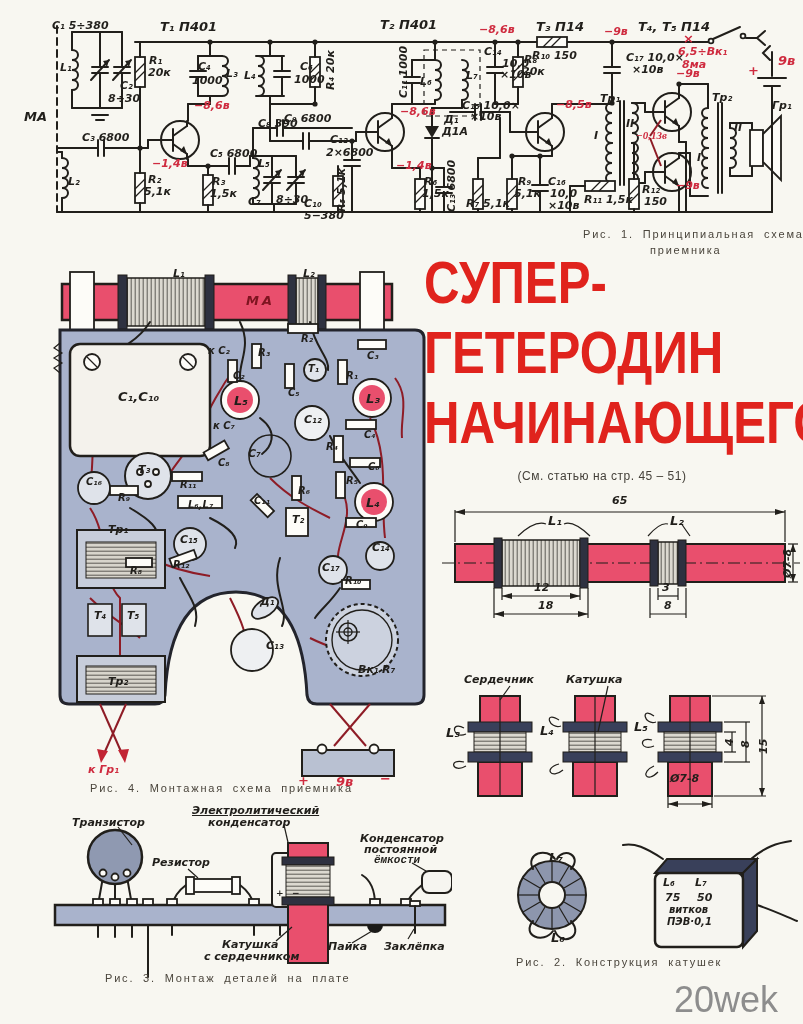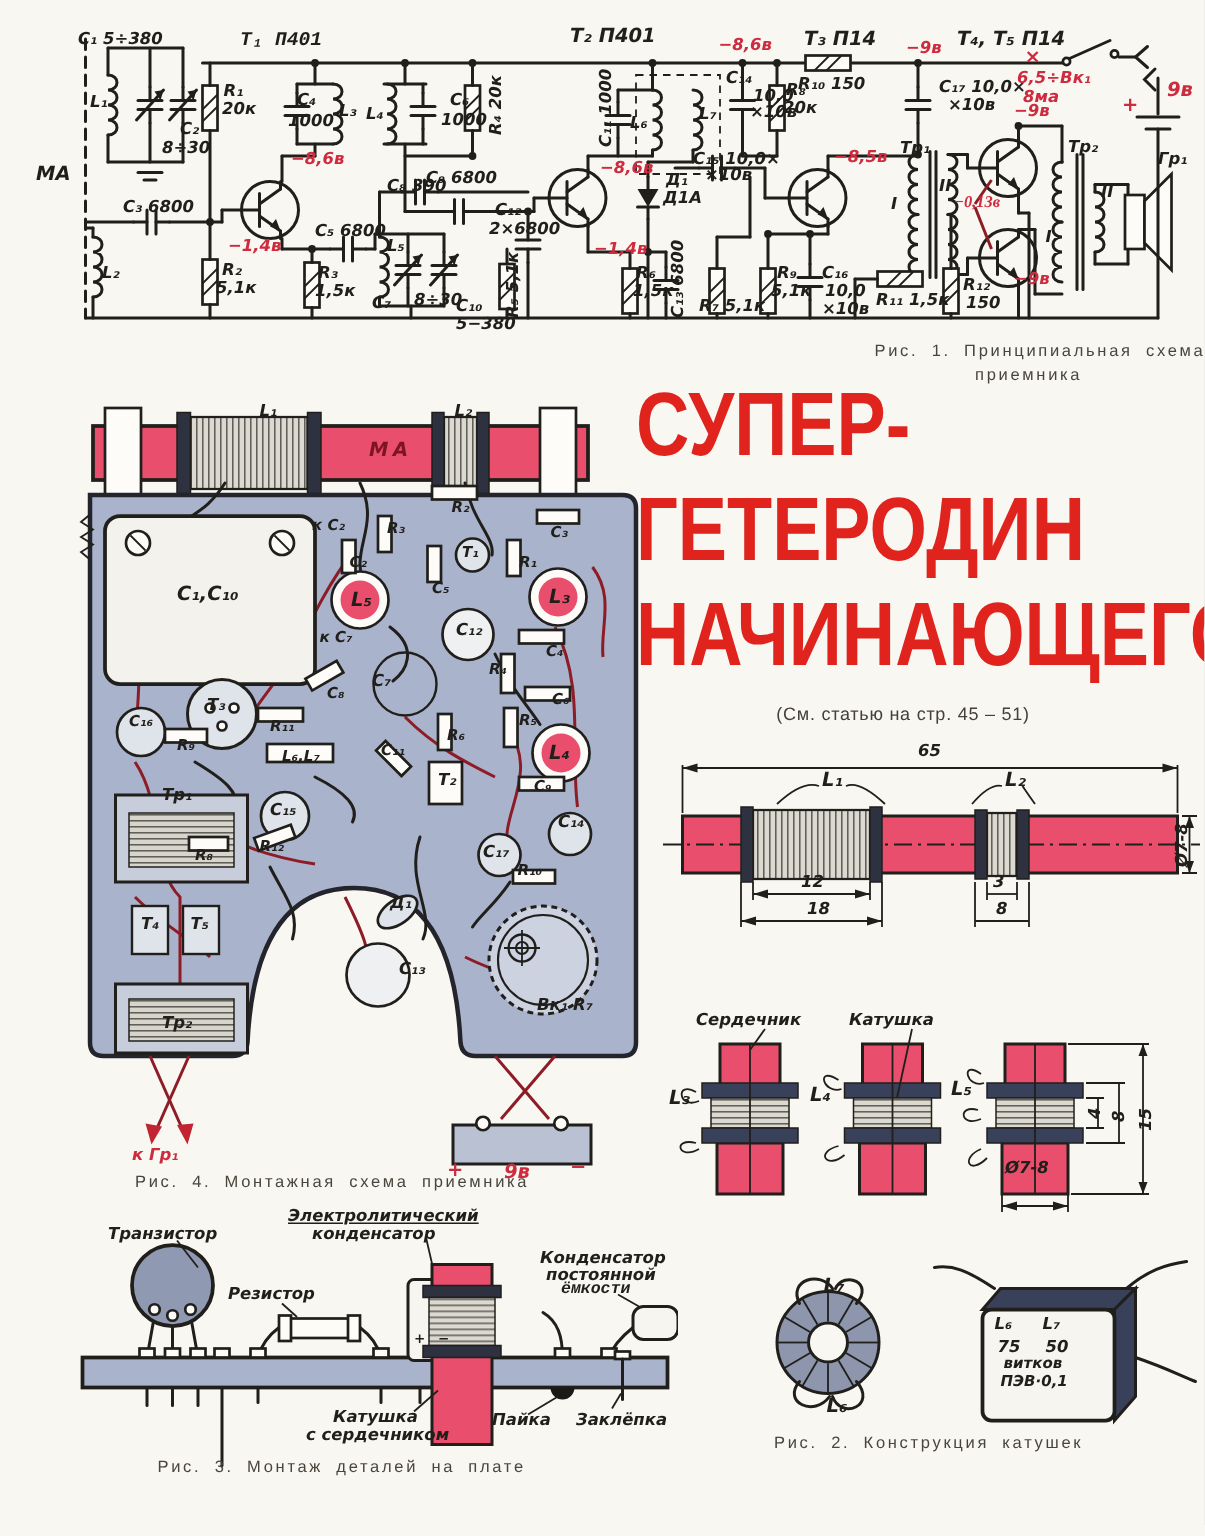--- a/index.html
+++ b/index.html
@@ -328,21 +328,21 @@
           <circle class="dot" cx="315" cy="96" r="2.6"></circle>
             <circle class="dot" cx="432" cy="160" r="2.6"></circle>
           <circle class="dot" cx="512" cy="148" r="2.6"></circle>
             <circle class="dot" cx="540" cy="148" r="2.6"></circle>
           <circle class="dot" cx="612" cy="95" r="2.6"></circle>
             <circle class="dot" cx="679" cy="76" r="2.6"></circle>
         </g>
       </g>
     </svg>
   <span class="lbl" style="left: 52px; top: 12px;">C₁ 5÷380</span>
-      <span class="lbl big" style="left: 160px; top: 12px; font-family: Liberation Mono, monospace;">Т₁ П401</span>
+      <span class="lbl big" style="left: 160px; top: 12px;">Т₁ П401</span>
       <span class="lbl big" style="left: 380px; top: 10px;">Т₂ П401</span>
       <span class="lbl red" style="left: 479px; top: 16px;">−8,6в</span>
       <span class="lbl big" style="left: 536px; top: 12px;">Т₃ П14</span>
       <span class="lbl red" style="left: 604px; top: 18px;">−9в</span>
       <span class="lbl big" style="left: 638px; top: 12px;">Т₄, Т₅ П14</span>
       <span class="lbl" style="left: 60px; top: 54px;">L₁</span>
       <span class="lbl" style="left: 149px; top: 47px;">R₁</span>
       <span class="lbl" style="left: 148px; top: 59px;">20к</span>
       <span class="lbl" style="left: 198px; top: 53px;">C₄</span>
       <span class="lbl" style="left: 192px; top: 67px;">1000</span>
@@ -897,13 +897,14 @@
       <span class="lbl big" style="left: 56px; top: 96px;">L₆</span>
       <span class="lbl" style="left: 168px; top: 42px;">L₆</span>
       <span class="lbl" style="left: 200px; top: 42px;">L₇</span>
       <span class="lbl" style="left: 170px; top: 57px;">75</span>
       <span class="lbl" style="left: 202px; top: 57px;">50</span>
       <span class="lbl md" style="left: 174px; top: 70px;">витков</span>
       <span class="lbl md" style="left: 172px; top: 82px;">ПЭВ·0,1</span>
     </div>
   <div class="cap" style="left:516px;top:956px;">Рис. 2. Конструкция катушек</div>
 
+  <div id="watermark">20wek</div>
 </div>
 
 </body></html>

